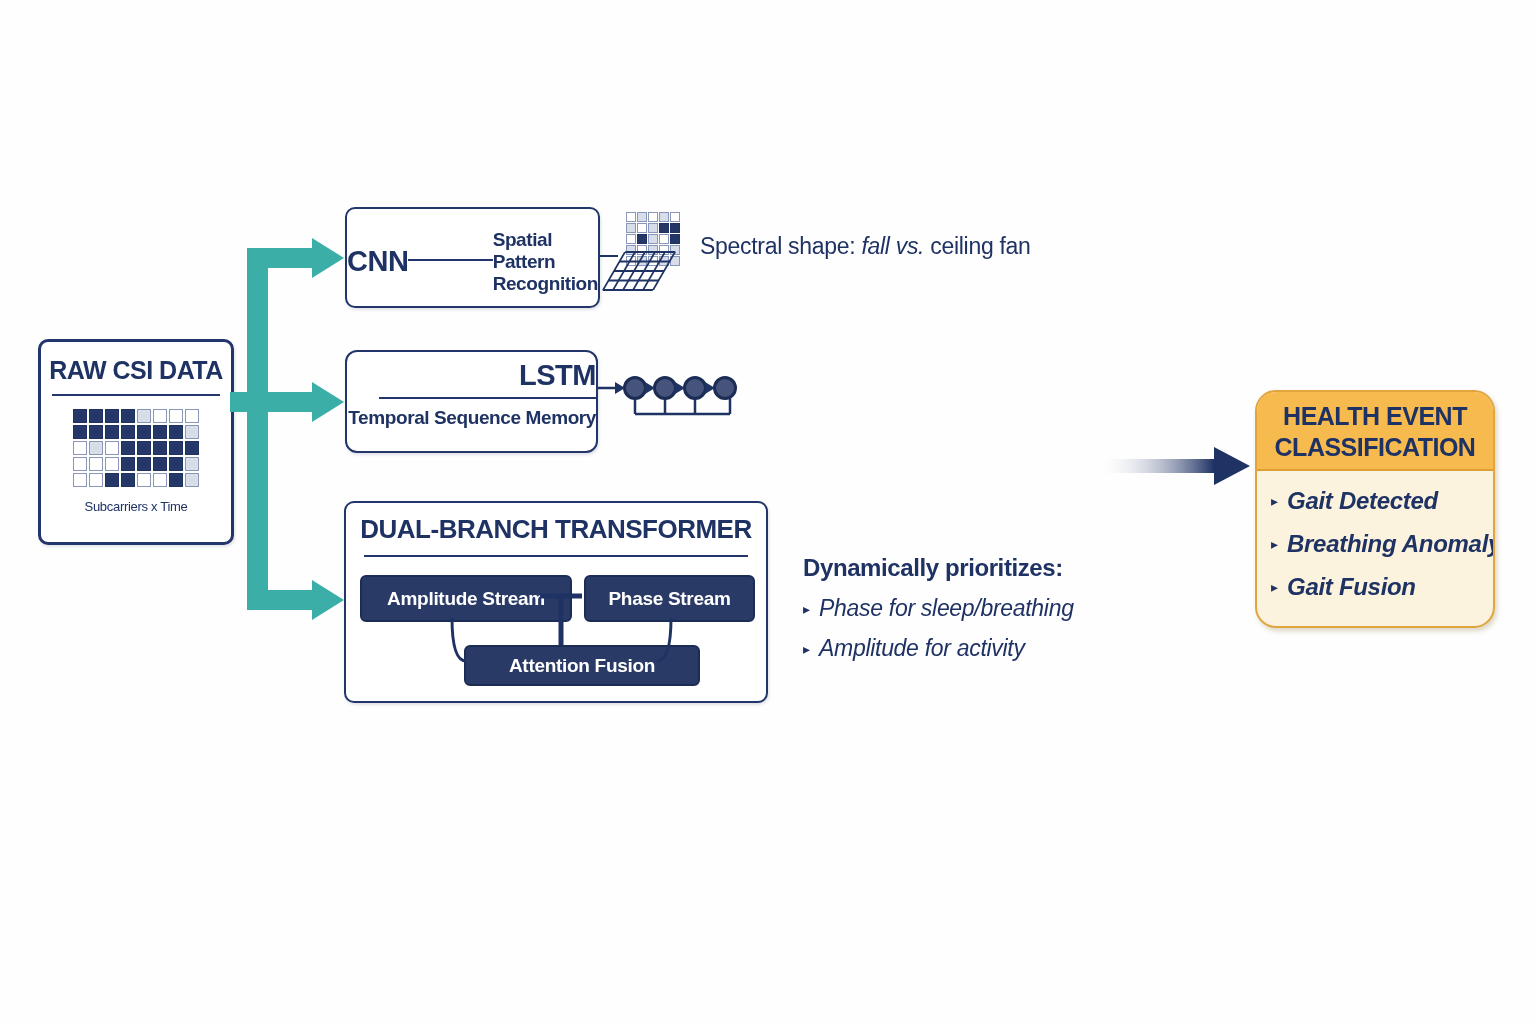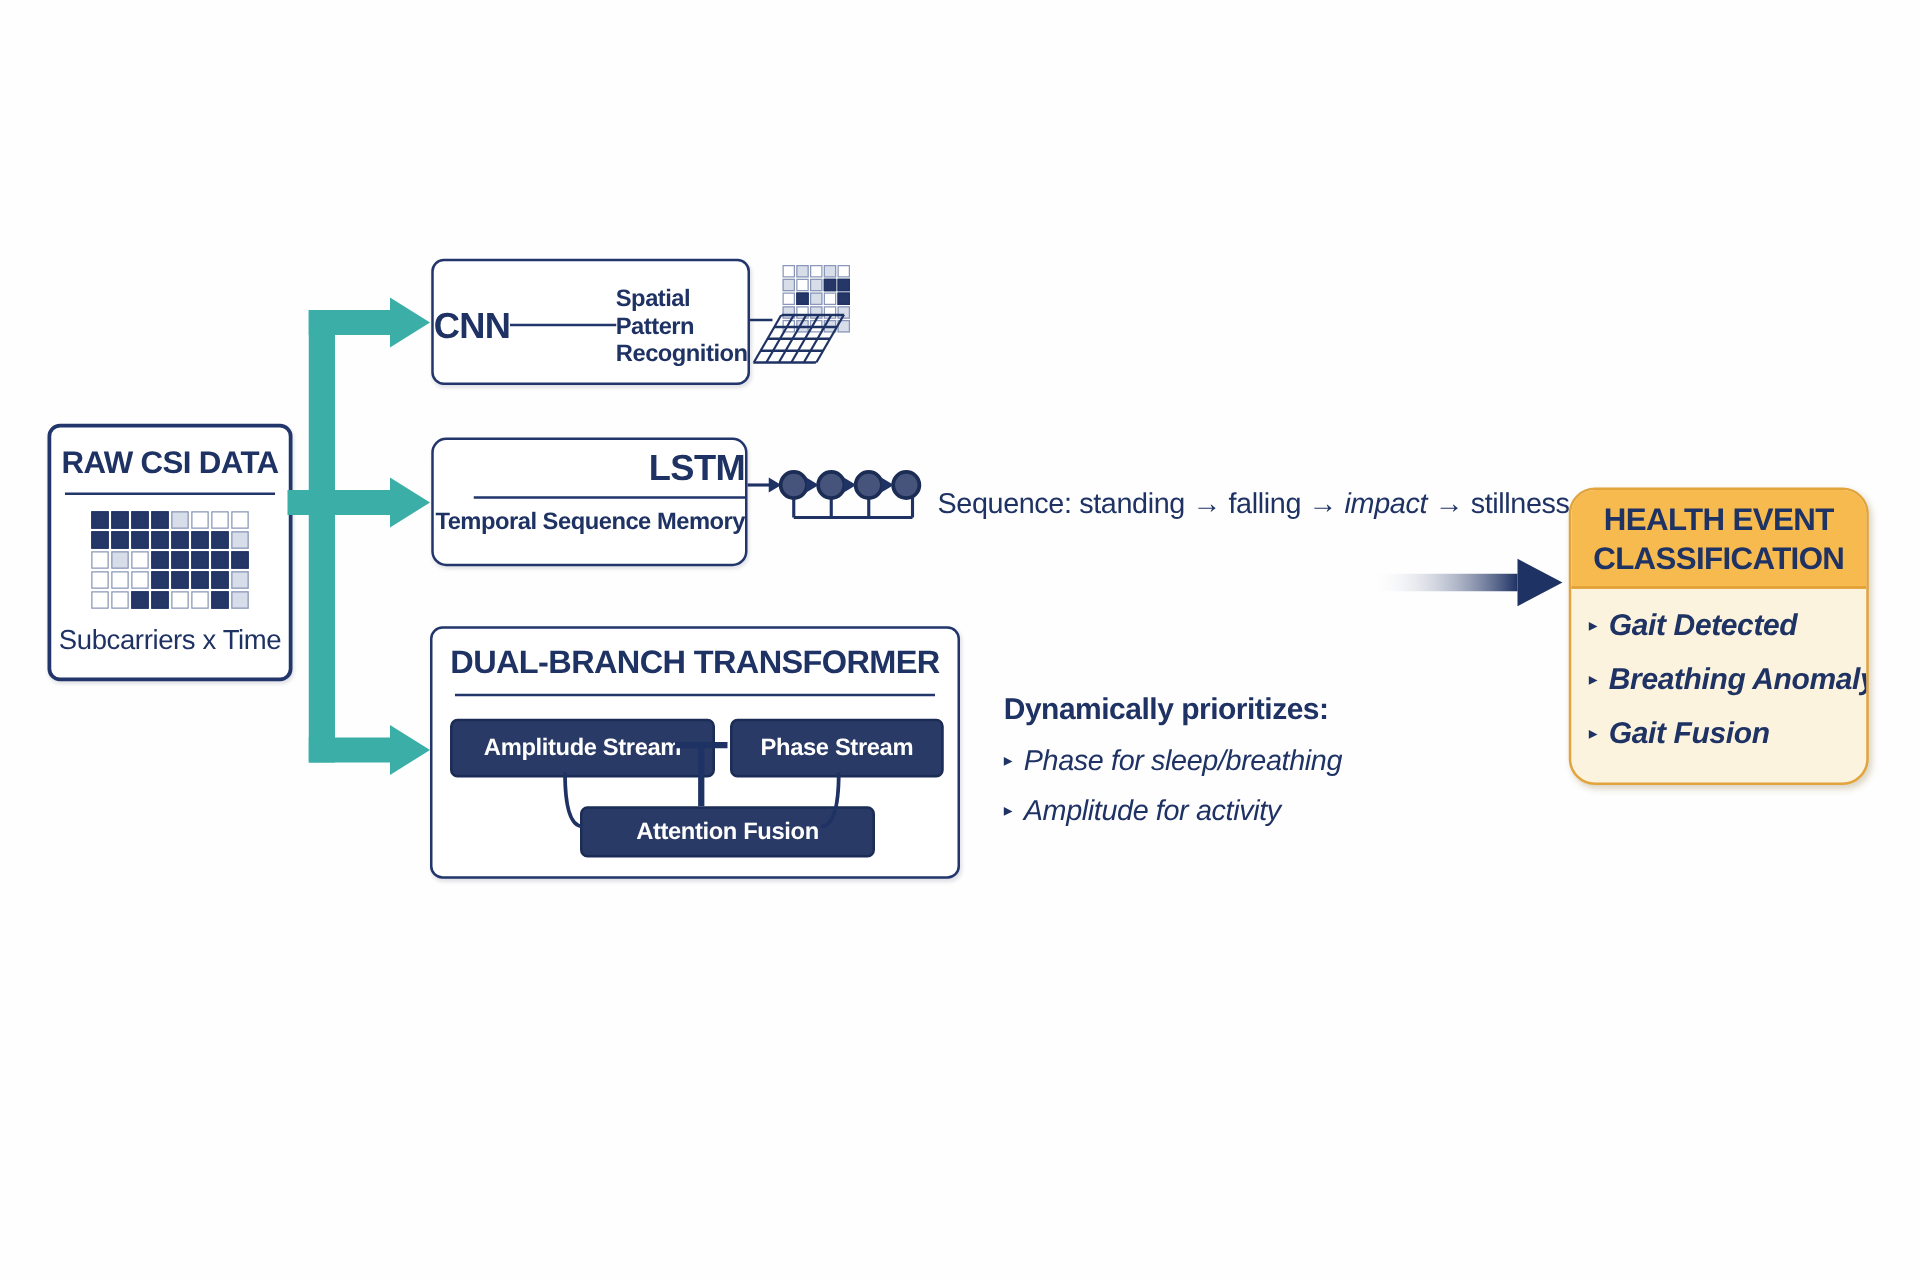--- a/index.html
+++ b/index.html
@@ -18,21 +18,21 @@
   
   .raw-box{left:38px;top:339px;width:196px;height:206px;display:flex;flex-direction:column;align-items:center;}
   .raw-title{margin-top:14px;font-weight:bold;font-size:25px;letter-spacing:-.5px;}
   .raw-box .hline{width:168px;margin-top:9px;}
   .grid-raw{margin-top:13px;display:grid;grid-template-columns:repeat(8,14px);grid-auto-rows:14px;gap:2px;}
   .grid-cnn{position:absolute;left:626px;top:212px;display:grid;grid-template-columns:repeat(5,10px);grid-auto-rows:10px;gap:1px;}
   .cell{box-sizing:border-box;}
   .cd{background:#243767;border:1px solid #1f3264;}
   .cw{background:#ffffff;border:1px solid #8a97b8;}
   .cl{background:#d7deea;border:1px solid #8a97b8;}
-  .raw-caption{margin-top:12px;font-size:22px;font-weight:500;letter-spacing:-.3px;}
+  .raw-caption{margin-top:12px;font-size:13px;font-weight:500;letter-spacing:-.3px;}
 
   
   .cnn-box{left:345px;top:207px;width:255px;height:101px;border-width:2.5px;display:flex;flex-direction:row;align-items:center;}
   .lstm-box{left:345px;top:350px;width:253px;height:103px;border-width:2.5px;display:flex;flex-direction:column;align-items:flex-end;border-radius:12px;}
   .big-title{margin-top:7px;font-weight:bold;font-size:29px;letter-spacing:-.5px;}
   .cnn-box .hline,.lstm-box .hline{width:calc(100% - 32px);margin-top:5px;height:1.6px;}
   .sub-title{margin-top:8px;font-weight:bold;font-size:19px;letter-spacing:-.4px;}
 
   
   .dual-box{left:344px;top:501px;width:424px;height:202px;border-width:2.5px;}
@@ -167,21 +167,21 @@
   </div>
 
   <div class="obox dual-box">
     <div class="dual-title">DUAL-BRANCH TRANSFORMER</div>
     <div class="hline"></div>
     <div class="node node-amp">Amplitude Stream</div>
     <div class="node node-phase">Phase Stream</div>
     <div class="node node-fusion">Attention Fusion</div>
   </div>
 
-  <div class="ann ann-sequence"><span>Sequence: standing → falling → </span><span class="it">impact</span><span> → stillness</span></div>
+  <div class="ann ann-spectral"><span>Spectral shape: </span><span class="it">fall vs.</span><span> ceiling fan</span></div>
 
   <div class="notes">
     <div class="notes-heading">Dynamically prioritizes:</div>
     <div>
         <div class="brow">
           <span class="tri">▸</span>
           <span class="btext">Phase for sleep/breathing</span>
         </div>
         <div class="brow">
           <span class="tri">▸</span>

